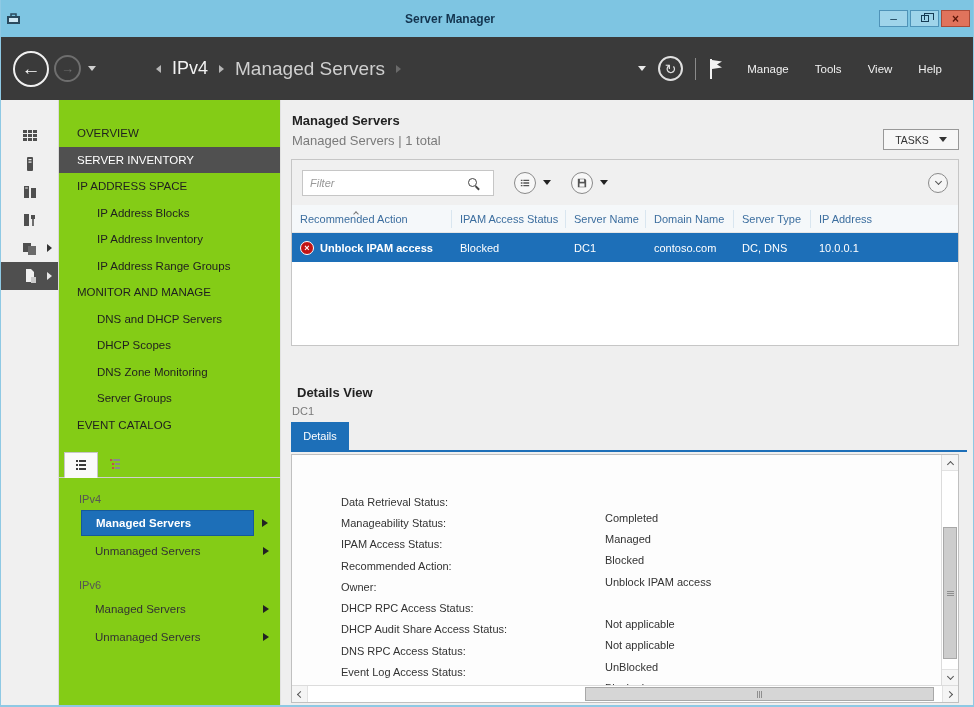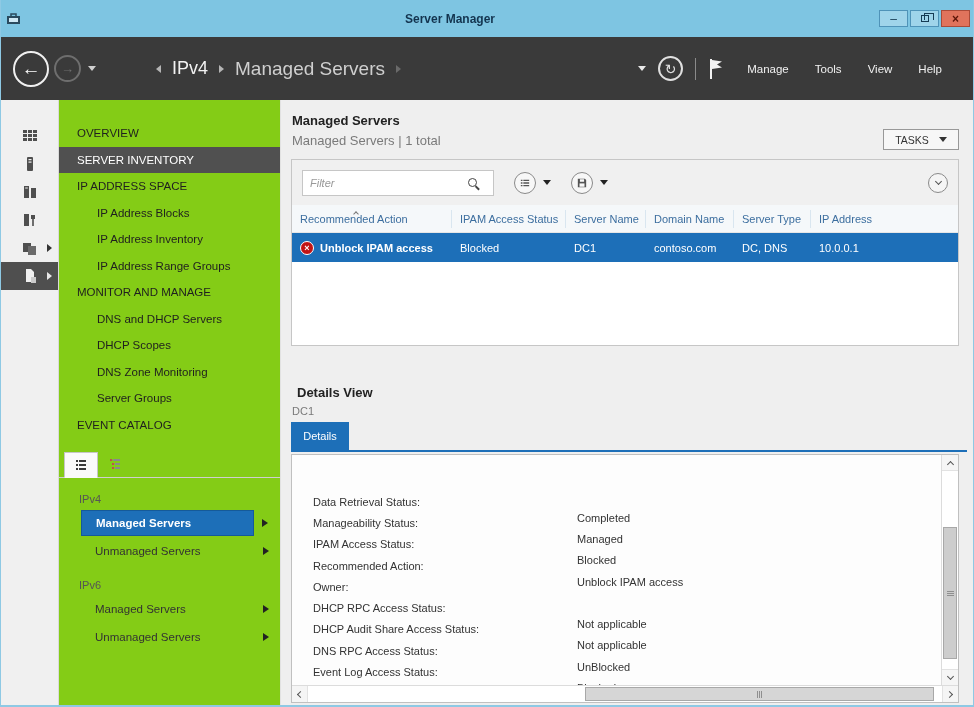--- a/index.html
+++ b/index.html
@@ -105,21 +105,21 @@
   .error-icon { width:14px; height:14px; min-width:14px; border-radius:50%; background:#c21414; border:1px solid #fff;
                 color:#fff; font-size:9px; font-weight:bold; display:flex; align-items:center; justify-content:center; }
 
   .details-heading { position:absolute; top:285px; left:16px; font-size:13px; font-weight:bold; color:#222; }
   .details-sub { position:absolute; top:305px; left:11px; font-size:11px; color:#7a7a7a; }
   .tabstrip { position:absolute; top:322px; left:10px; right:6px; height:30px; border-bottom:2px solid #1d6fb8; display:flex; }
   .tab { width:58px; background:#1d6fb8; color:#fff; font-size:11px; display:flex; align-items:center; justify-content:center; }
   .details-panel { position:absolute; top:354px; left:10px; right:14px; bottom:19px; background:#fdfdfd; border:1px solid #c0c0c0; }
   .dfields { position:absolute; top:36px; left:0; right:18px; }
   .dfield { height:21.3px; display:flex; align-items:center; font-size:11px; color:#333; }
-  .dlabel { margin-left:21px; width:264px; white-space:nowrap; }
+  .dlabel { margin-left:49px; width:264px; white-space:nowrap; }
   .dvalue { white-space:nowrap;margin-top:32px; }
 
   .vscroll { position:absolute; top:0; right:0; bottom:17px; width:17px; border-left:1px solid #dcdcdc; background:#fff; }
   .vs-up { height:16px; background:#f5f5f5; border-bottom:1px solid #e2e2e2; display:flex; align-items:center; justify-content:center; }
   .vs-thumb { position:absolute; top:72px; left:1px; right:1px; height:132px; background:#cdcdcd; border:1px solid #a8a8a8;
               display:flex; flex-direction:column; align-items:center; justify-content:center; }
   .vs-down { position:absolute; bottom:0; width:100%; height:16px; background:#f5f5f5; border-top:1px solid #e2e2e2;
              display:flex; align-items:center; justify-content:center; }
   .grip-h span { display:block; width:7px; height:1px; background:#8f8f8f; margin:1px 0; }
   .hscroll { position:absolute; bottom:0; left:0; right:0; height:17px; background:#fff; border-top:1px solid #dcdcdc; }

